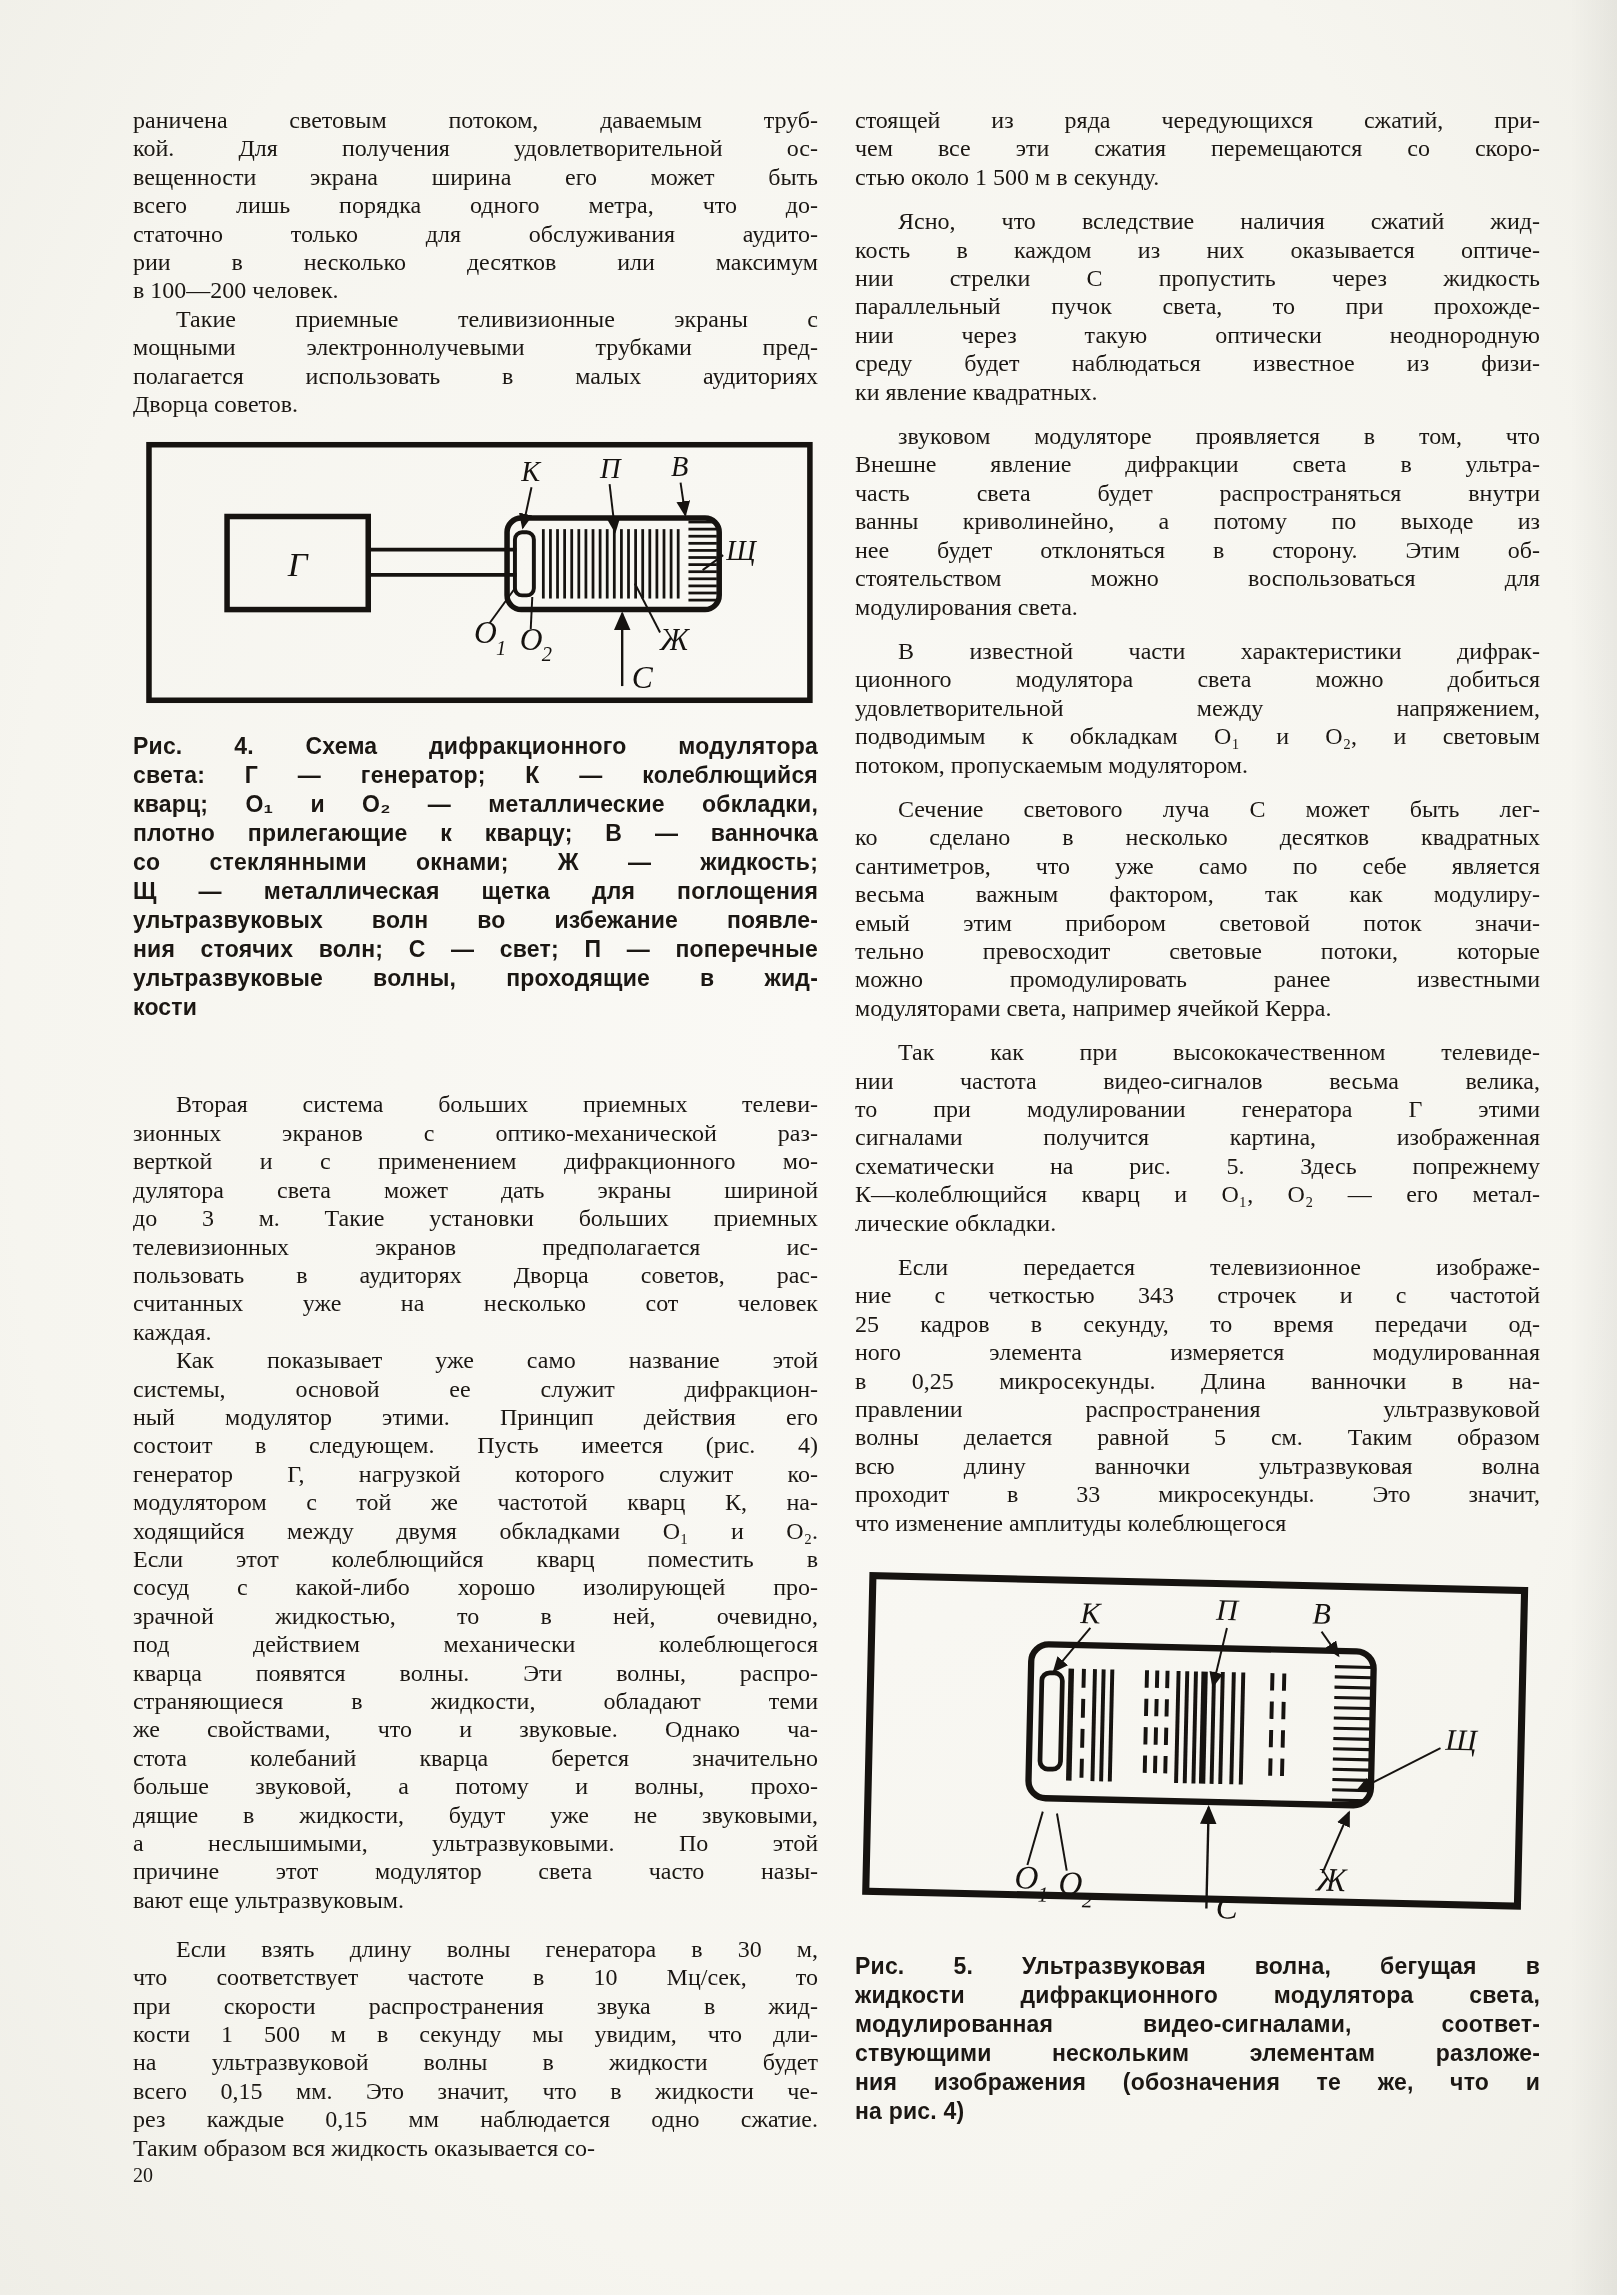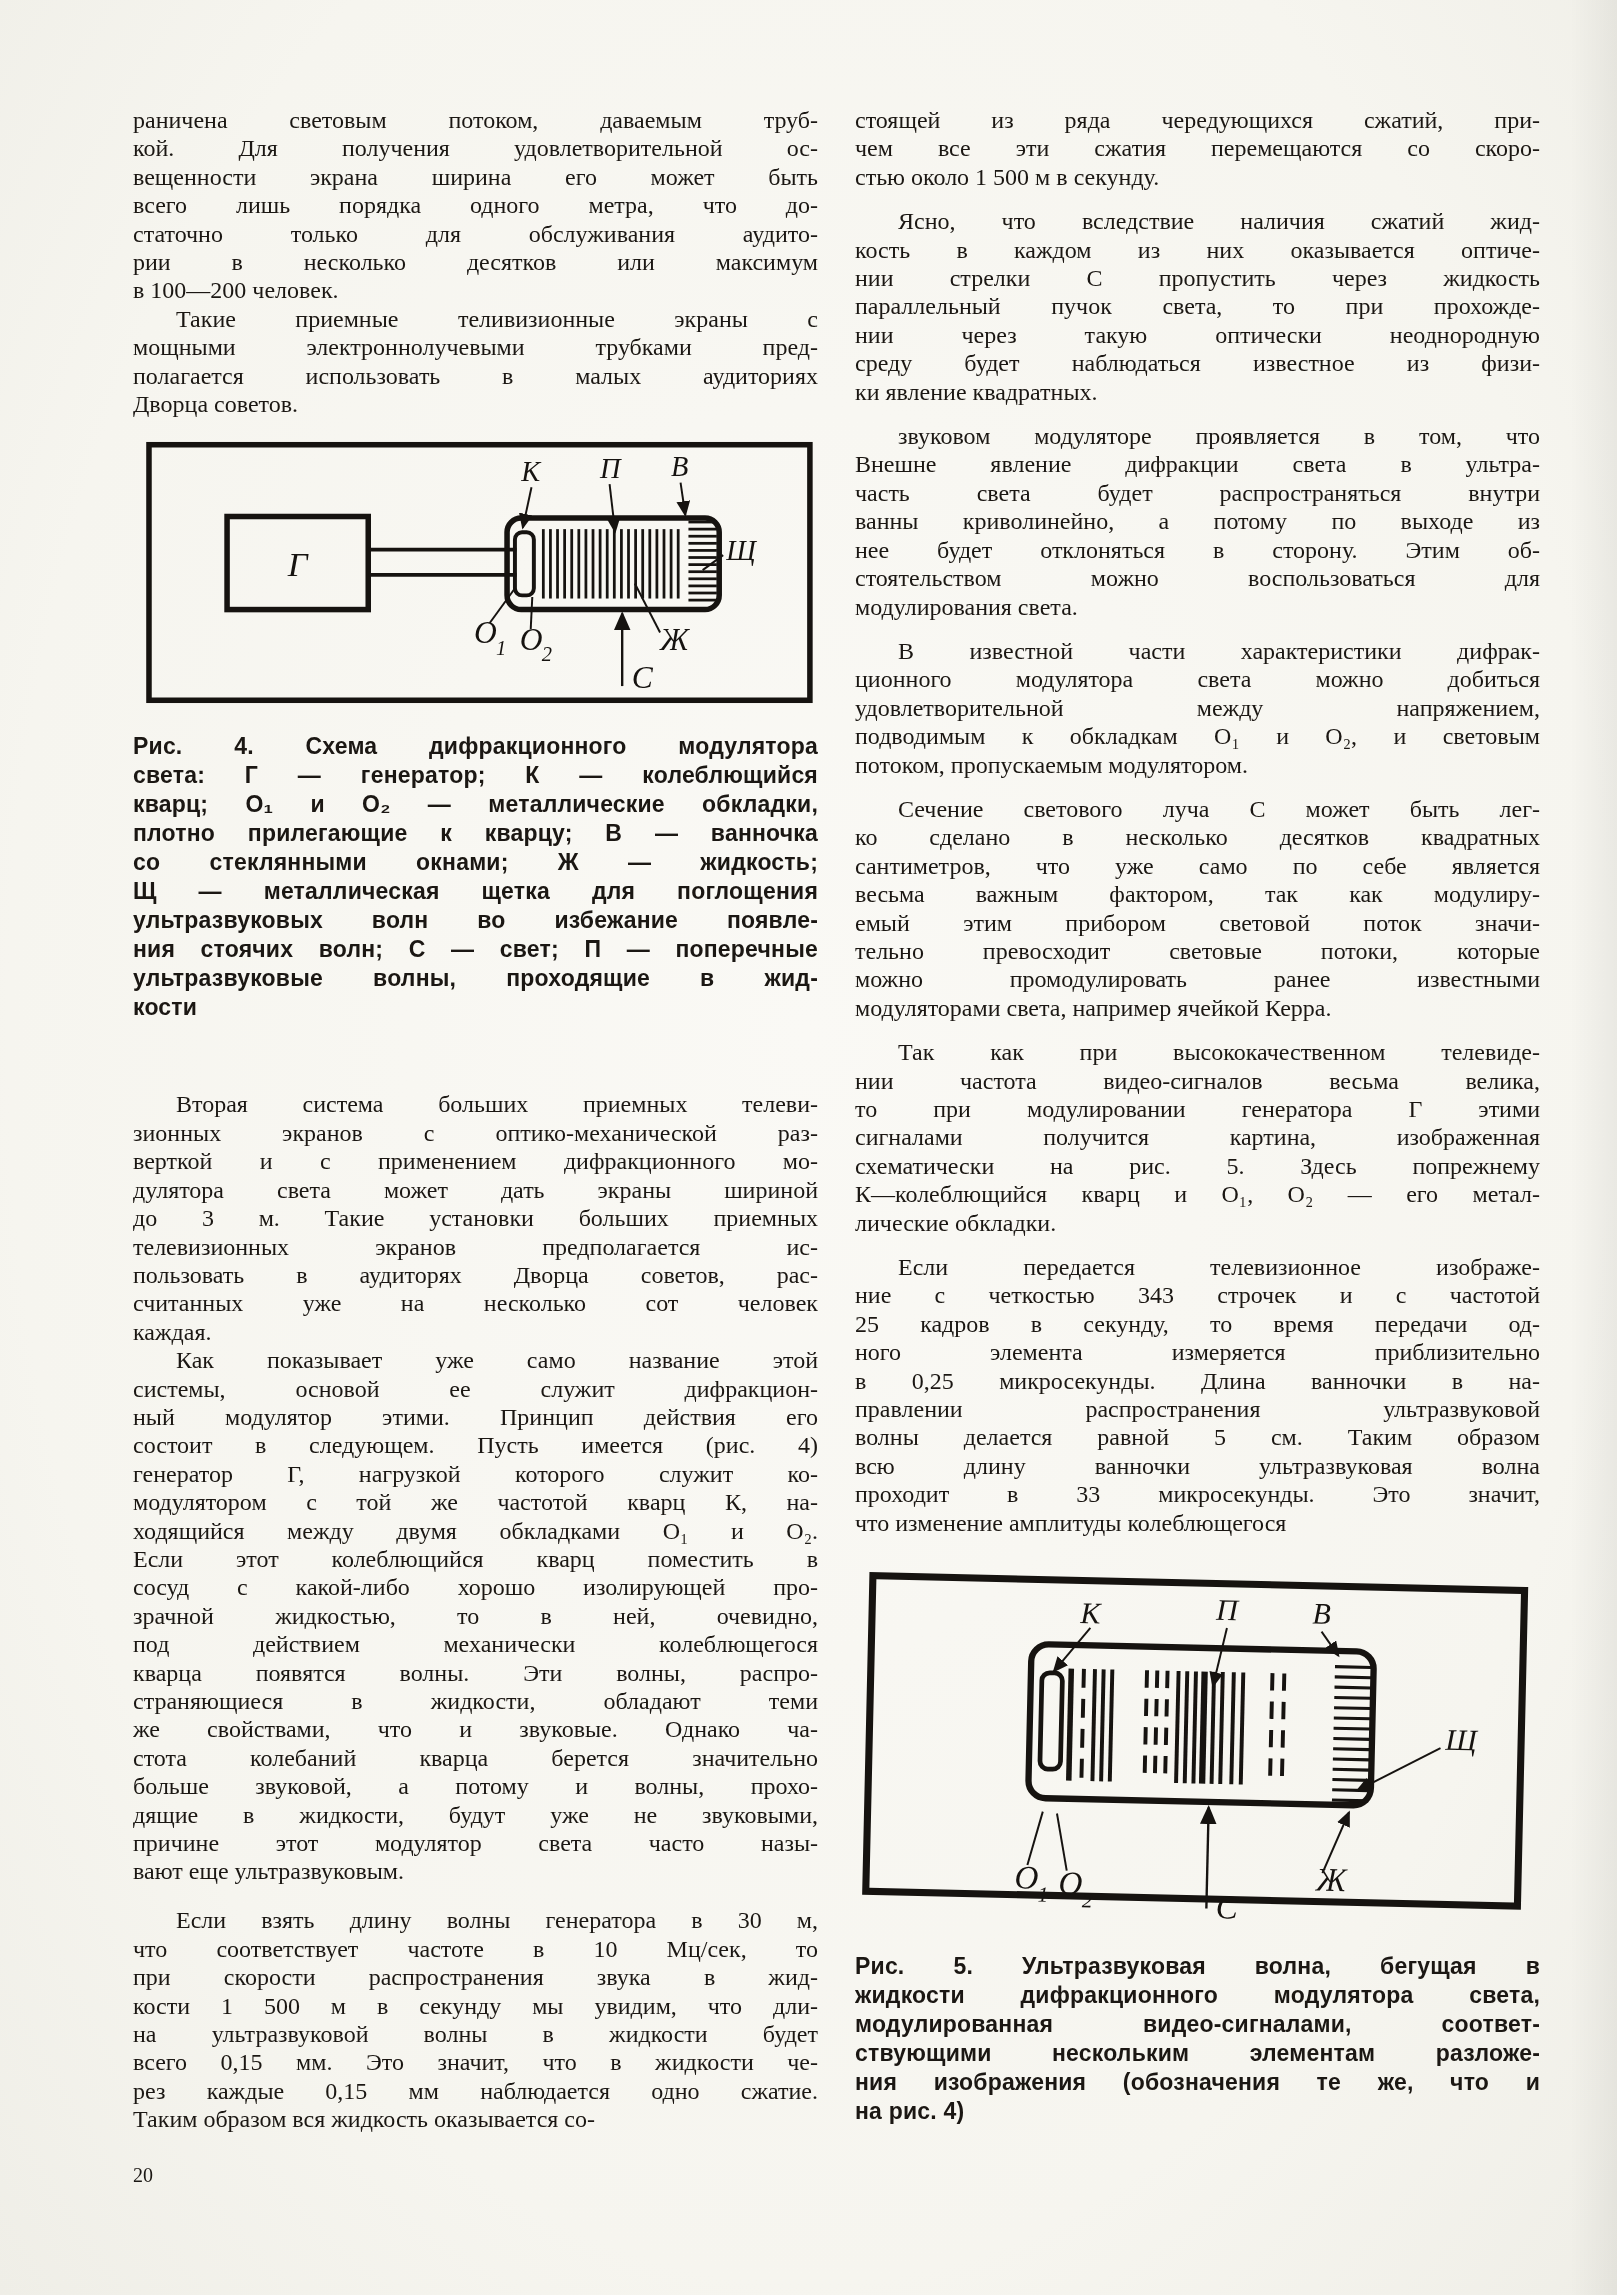--- a/index.html
+++ b/index.html
@@ -158,20 +158,21 @@
       <div class="tl">Если этот колеблющийся кварц поместить в</div>
       <div class="tl">сосуд с какой-либо хорошо изолирующей про-</div>
       <div class="tl">зрачной жидкостью, то в ней, очевидно,</div>
       <div class="tl">под действием механически колеблющегося</div>
       <div class="tl">кварца появятся волны. Эти волны, распро-</div>
       <div class="tl">страняющиеся в жидкости, обладают теми</div>
       <div class="tl">же свойствами, что и звуковые. Однако ча-</div>
       <div class="tl">стота колебаний кварца берется значительно</div>
       <div class="tl">больше звуковой, а потому и волны, прохо-</div>
       <div class="tl">дящие в жидкости, будут уже не звуковыми,</div>
+      <div class="tl">а неслышимыми, ультразвуковыми. По этой</div>
       <div class="tl">причине этот модулятор света часто назы-</div>
       <div class="tl last">вают еще ультразвуковым.</div>
     </div>
   <div class="para ind mt26">
       <div class="tl">Если взять длину волны генератора в 30 м,</div>
       <div class="tl">что соответствует частоте в 10 Мц/сек, то</div>
       <div class="tl">при скорости распространения звука в жид-</div>
       <div class="tl">кости 1 500 м в секунду мы увидим, что дли-</div>
       <div class="tl">на ультразвуковой волны в жидкости будет</div>
       <div class="tl">всего 0,15 мм. Это значит, что в жидкости че-</div>
@@ -227,21 +228,21 @@
       <div class="tl">то при модулировании генератора Г этими</div>
       <div class="tl">сигналами получится картина, изображенная</div>
       <div class="tl">схематически на рис. 5. Здесь попрежнему</div>
       <div class="tl">К—колеблющийся кварц и О₁, О₂ — его метал-</div>
       <div class="tl last">лические обкладки.</div>
     </div>
   <div class="para ind mt20">
       <div class="tl">Если передается телевизионное изображе-</div>
       <div class="tl">ние с четкостью 343 строчек и с частотой</div>
       <div class="tl">25 кадров в секунду, то время передачи од-</div>
-      <div class="tl">ного элемента измеряется приблизительно</div>
+      <div class="tl">ного элемента измеряется модулированная</div>
       <div class="tl">в 0,25 микросекунды. Длина ванночки в на-</div>
       <div class="tl">правлении распространения ультразвуковой</div>
       <div class="tl">волны делается равной 5 см. Таким образом</div>
       <div class="tl">всю длину ванночки ультразвуковая волна</div>
       <div class="tl">проходит в 33 микросекунды. Это значит,</div>
       <div class="tl last">что изменение амплитуды колеблющегося</div>
     </div>
 
   <figure class="mt30">
     <svg width="685" height="363" viewBox="0 0 868 460">

